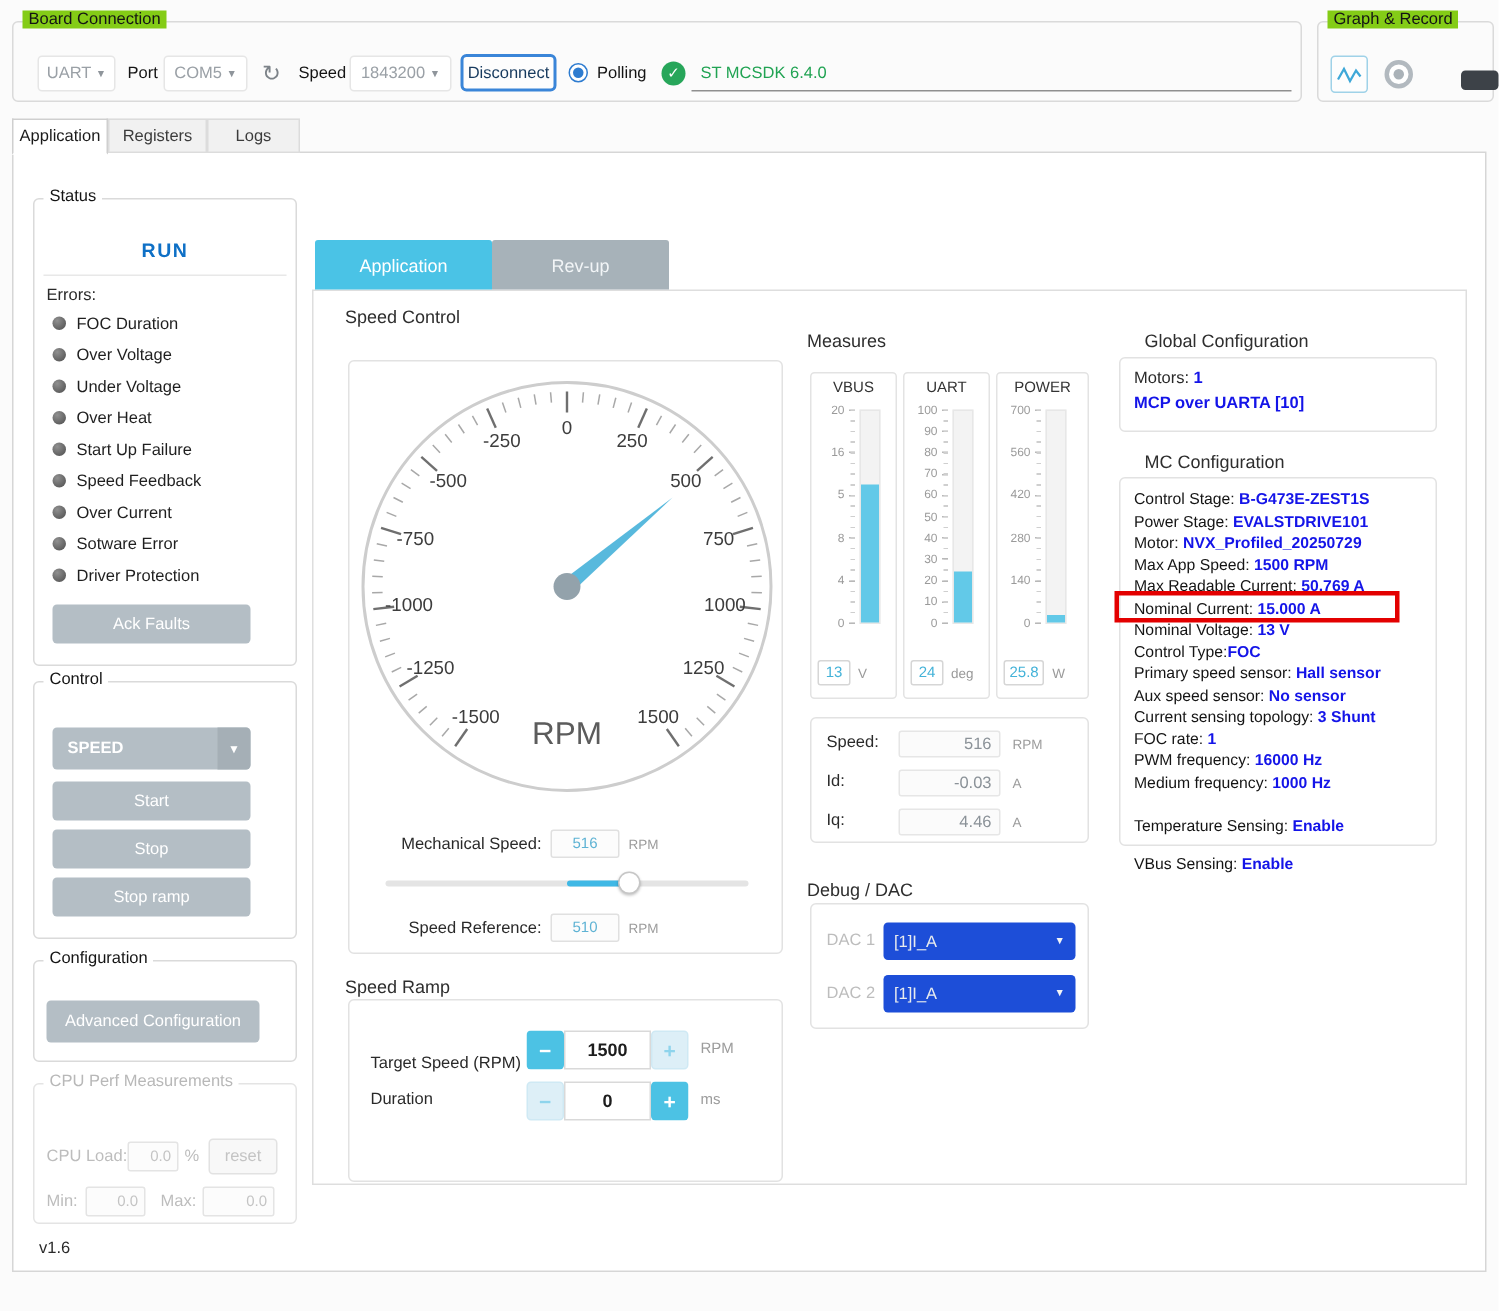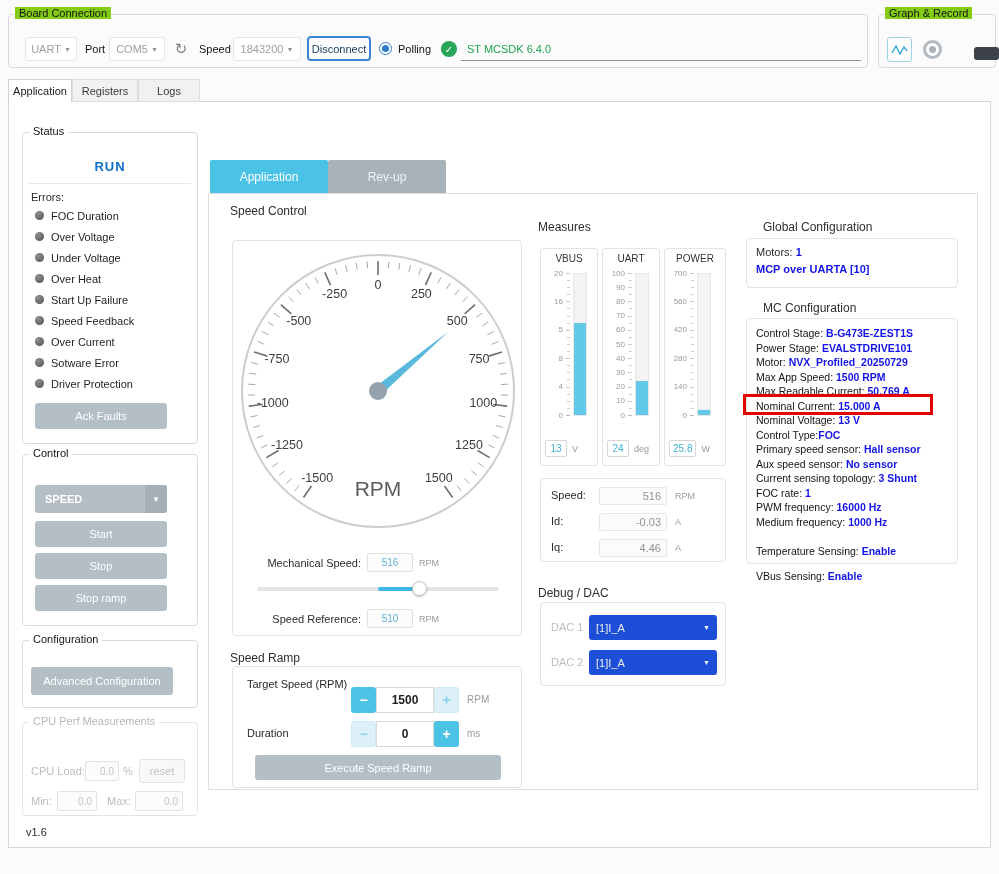--- a/index.html
+++ b/index.html
@@ -283,31 +283,30 @@
       <div class="sl-fill" style="left: 50%; width: 17%;"></div>
       <div class="sl-handle" style="left: calc(67% - 7.5px);"></div>
     </div>
     <div class="lbl" style="left:18px;top:372px;width:110px;text-align:right">Speed Reference:</div>
     <div class="val-box" style="left:134px;top:368px;width:46px;height:19px">510</div>
     <div class="unit" style="left:186px;top:373px">RPM</div>
   </div>
 
   <div class="sec-title" style="left:230px;top:651px;z-index:3">Speed Ramp</div>
   <div class="panel-box" style="left:232px;top:666px;width:290px;height:122px;z-index:3">
-    <div class="lbl" style="left:14px;top:11px">Target Speed (RPM)</div>
+    <div class="lbl" style="left:14px;top:36px">Target Speed (RPM)</div>
     <div class="spin-btn spin-cyan" style="left:118px;top:20px">−</div>
     <div class="spin-val" style="left:143px;top:20px;width:58px">1500</div>
     <div class="spin-btn spin-pale" style="left:201px;top:20px">+</div>
     <div class="unit" style="left:234px;top:27px;font-size:10px">RPM</div>
     <div class="lbl" style="left:14px;top:60px">Duration</div>
     <div class="spin-btn spin-pale" style="left:118px;top:54px">−</div>
     <div class="spin-val" style="left:143px;top:54px;width:58px">0</div>
     <div class="spin-btn spin-cyan" style="left:201px;top:54px">+</div>
     <div class="unit" style="left:234px;top:61px;font-size:10px">ms</div>
-    <div class="btn-gray" style="left:22px;top:88px;width:246px;height:25px">Execute Speed Ramp</div>
   </div>
 
   <div class="sec-title" style="left:538px;top:220px;z-index:3">Measures</div>
   <div style="position:absolute;left:540px;top:248px;width:186px;height:218px;z-index:3">
       <div class="mg-box" style="left: 0px; width: 58px;">
         <div class="mg-title">VBUS</div>
         <div class="mg-tick-label" style="top: 19.5px;">20</div>
         <div class="mg-tick" style="top: 24px;"></div>
         <div class="mg-tick-label" style="top: 47.9px;">16</div>
         <div class="mg-tick" style="top: 52.4px;"></div>

